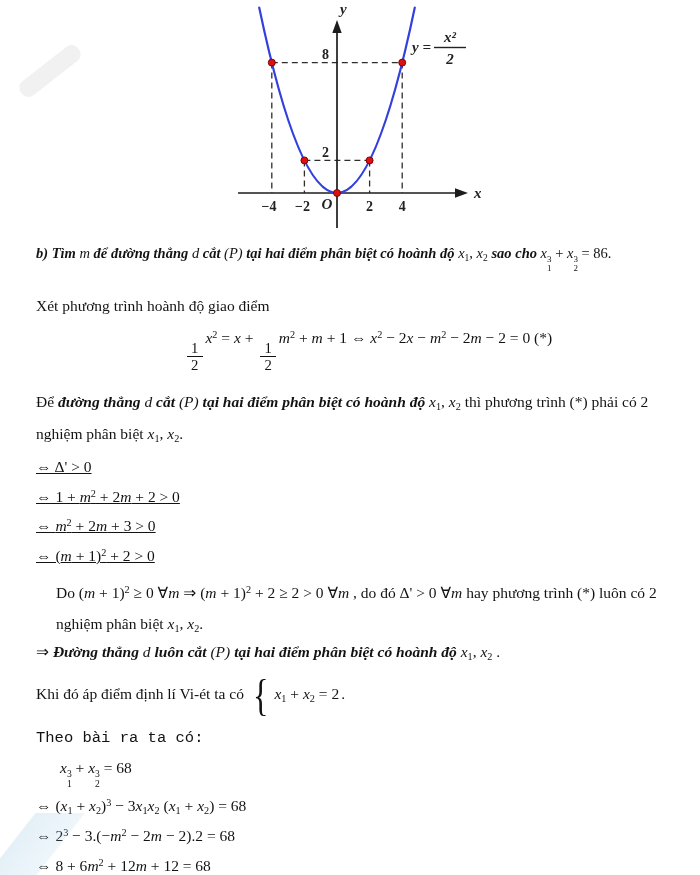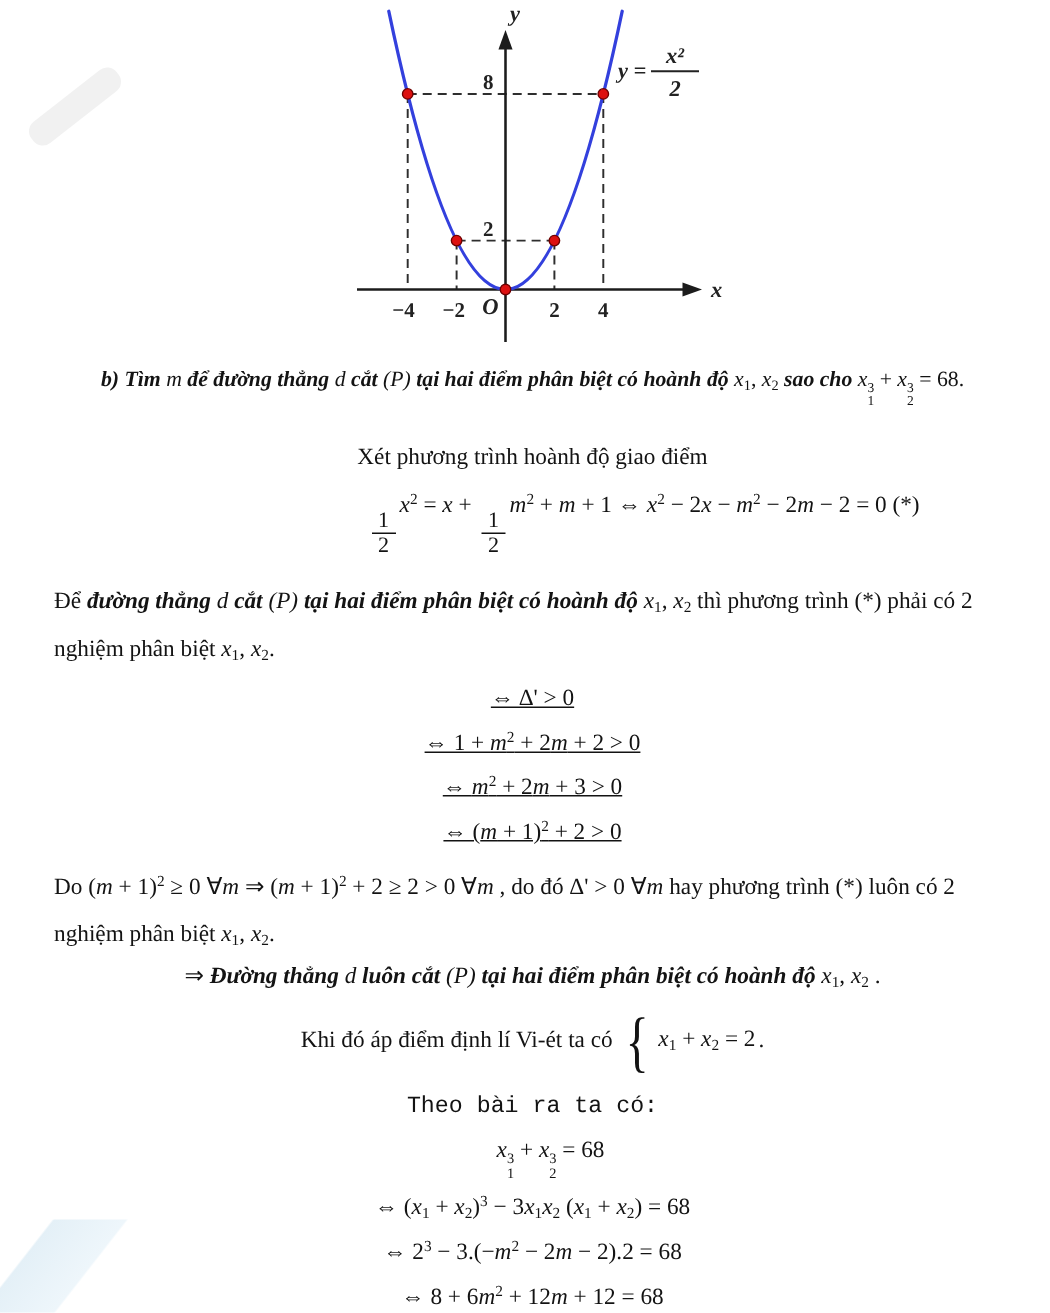--- a/index.html
+++ b/index.html
@@ -9,28 +9,28 @@
   }
   
   .figure{position:relative;width:262px;height:232px;margin:0 0 6px 228px;}
   .figure svg{display:block;}
   svg text{font-family:"Liberation Serif", serif;}
   .tick{font-weight:bold;font-size:14px;fill:#222;}
   .axis-var{font-style:italic;font-weight:bold;font-size:15px;fill:#222;}
   .flabel{font-style:italic;font-weight:bold;font-size:15px;fill:#222;}
   
   .content{padding:0 26px 0 36px;}
-  .line{line-height:1.6;text-align:center;}
+  .line{line-height:1.6;}
   .para{line-height:2.02;}
   .heading{font-size:14.5px;white-space:nowrap;margin-top:10px;}
   .mt-intro{margin-top:20px;}
   .eq-star{margin:8px 0 0 148px;}
   .mt-para{margin-top:12px;}
   .chain{margin-top:5px;text-decoration:underline;}
-  .mt-do{margin-top:8px;}
+  .mt-do{margin-top:8px;margin-left:20px;}
   .mt-concl{margin-top:0;}
   .mt-viet{margin-top:8px;}
   .mt-theo{margin-top:10px;font-family:Liberation Mono, monospace;}
   .eq-line{margin-top:5px;}
   .eq-indent{margin-left:24px;}
   
   .r{font-style:normal;}
   .i{font-style:italic;}
   .bi{font-style:italic;font-weight:bold;}
   .sup{font-size:.66em;vertical-align:.5em;}
@@ -105,21 +105,21 @@
   </svg>
 </div>
 
 <div class="content">
   <div class="line heading"><span class="bi">b) Tìm </span><span class="i">m</span><span class="bi"> để đường thẳng </span><span class="i">d</span><span class="bi"> cắt </span><span class="i">(P)</span><span class="bi"> tại hai điểm phân biệt có hoành độ </span><span class="i">x</span><span class="sub">1</span><span class="r">, </span><span class="i">x</span><span class="sub">2</span><span class="bi"> sao cho </span><span class="i">x</span><span class="ss">
         <span class="ssup">3</span>
         <span class="ssub">1</span>
       </span><span class="r"> + </span><span class="i">x</span><span class="ss">
         <span class="ssup">3</span>
         <span class="ssub">2</span>
-      </span><span class="r"> = 68.</span></div>
+      </span><span class="r"> = 86.</span></div>
   <div class="line mt-intro"><span class="r">Xét phương trình hoành độ giao điểm</span></div>
   <div class="line eq-star"><span class="frac">
         <span class="fn">1</span>
         <span class="fd">2</span>
       </span><span class="i">x</span><span class="sup">2</span><span class="r"> = </span><span class="i">x</span><span class="r"> + </span><span class="frac">
         <span class="fn">1</span>
         <span class="fd">2</span>
       </span><span class="i">m</span><span class="sup">2</span><span class="r"> + </span><span class="i">m</span><span class="r"> + 1 ⇔ </span><span class="i">x</span><span class="sup">2</span><span class="r"> − 2</span><span class="i">x</span><span class="r"> − </span><span class="i">m</span><span class="sup">2</span><span class="r"> − 2</span><span class="i">m</span><span class="r"> − 2 = 0 (*)</span></div>
   <div class="para mt-para"><span class="r">Để </span><span class="bi">đường thẳng </span><span class="i">d</span><span class="bi"> cắt </span><span class="i">(P)</span><span class="bi"> tại hai điểm phân biệt có hoành độ </span><span class="i">x</span><span class="sub">1</span><span class="r">, </span><span class="i">x</span><span class="sub">2</span><span class="r"> thì phương trình (*) phải có 2 nghiệm phân biệt </span><span class="i">x</span><span class="sub">1</span><span class="r">, </span><span class="i">x</span><span class="sub">2</span><span class="r">.</span></div>
   <div class="line chain"><span class="r">⇔ Δ' &gt; 0</span></div>

